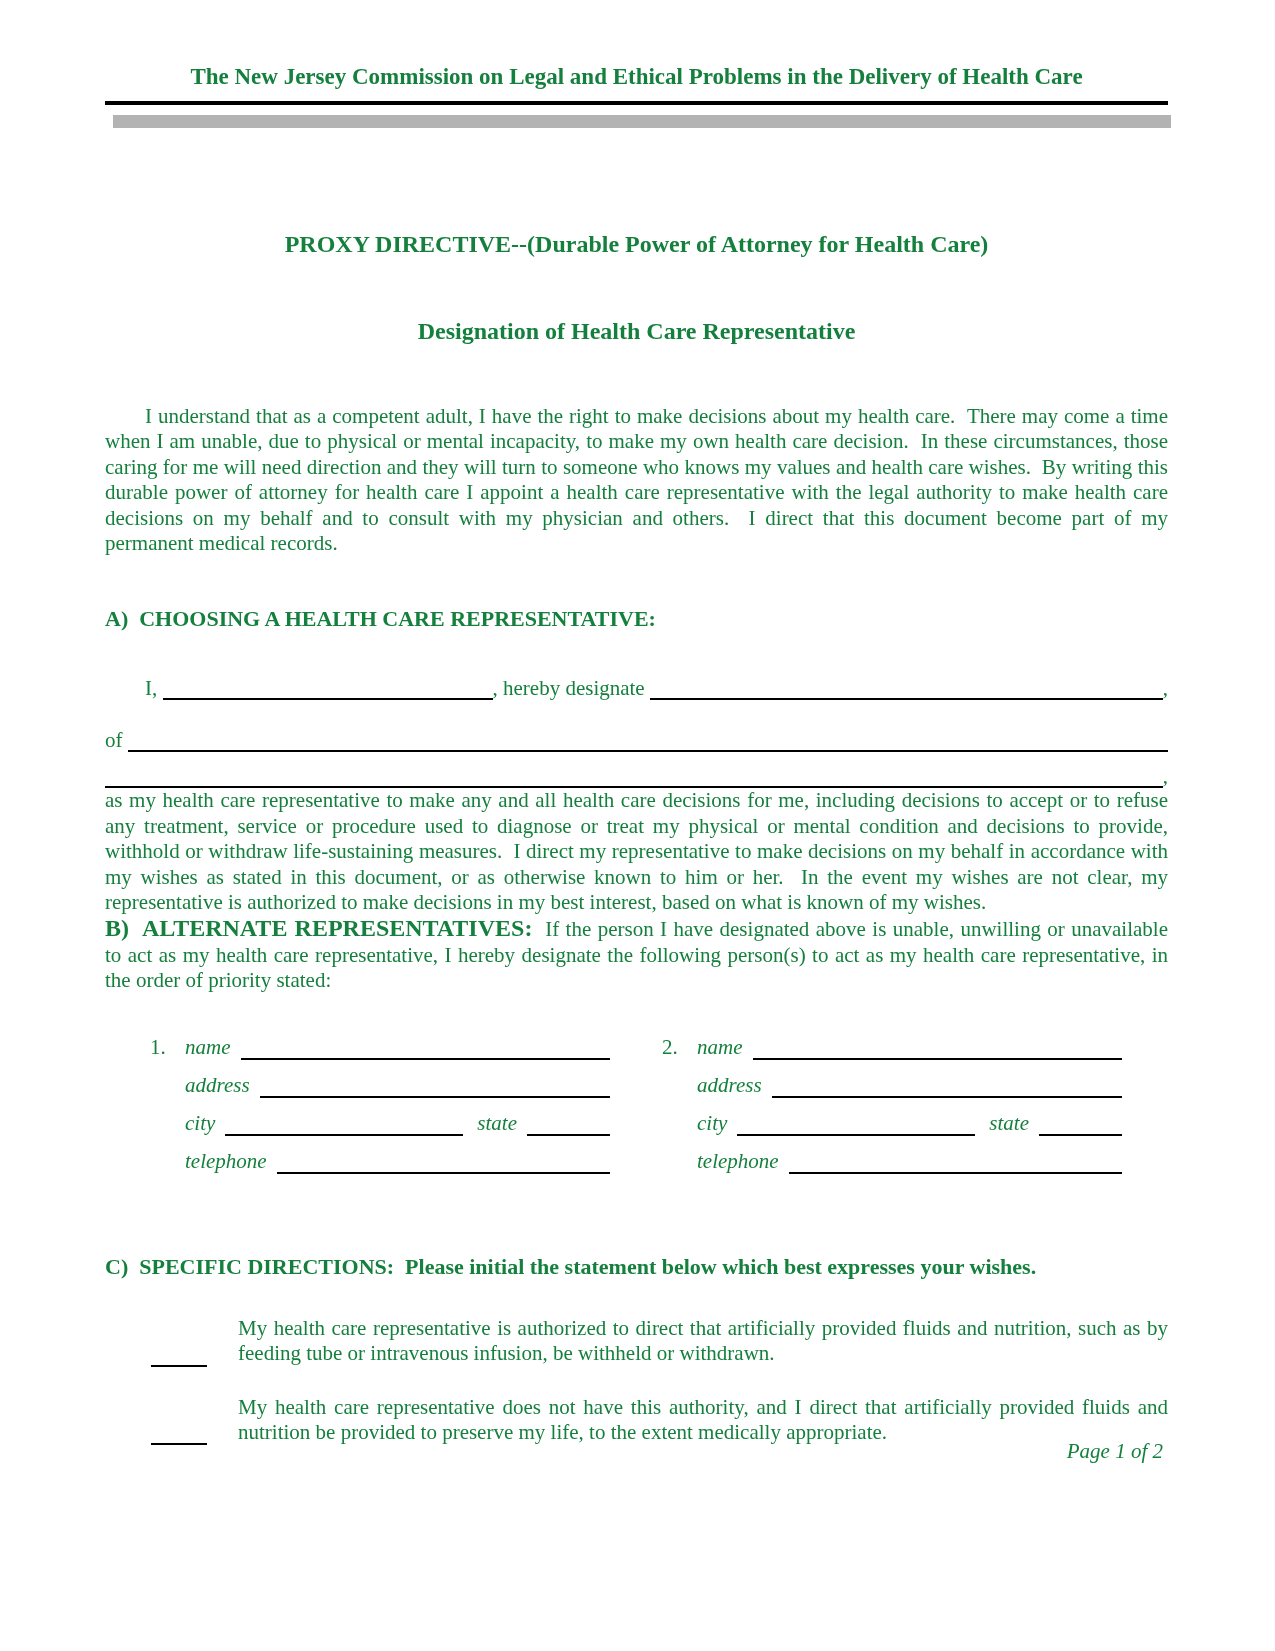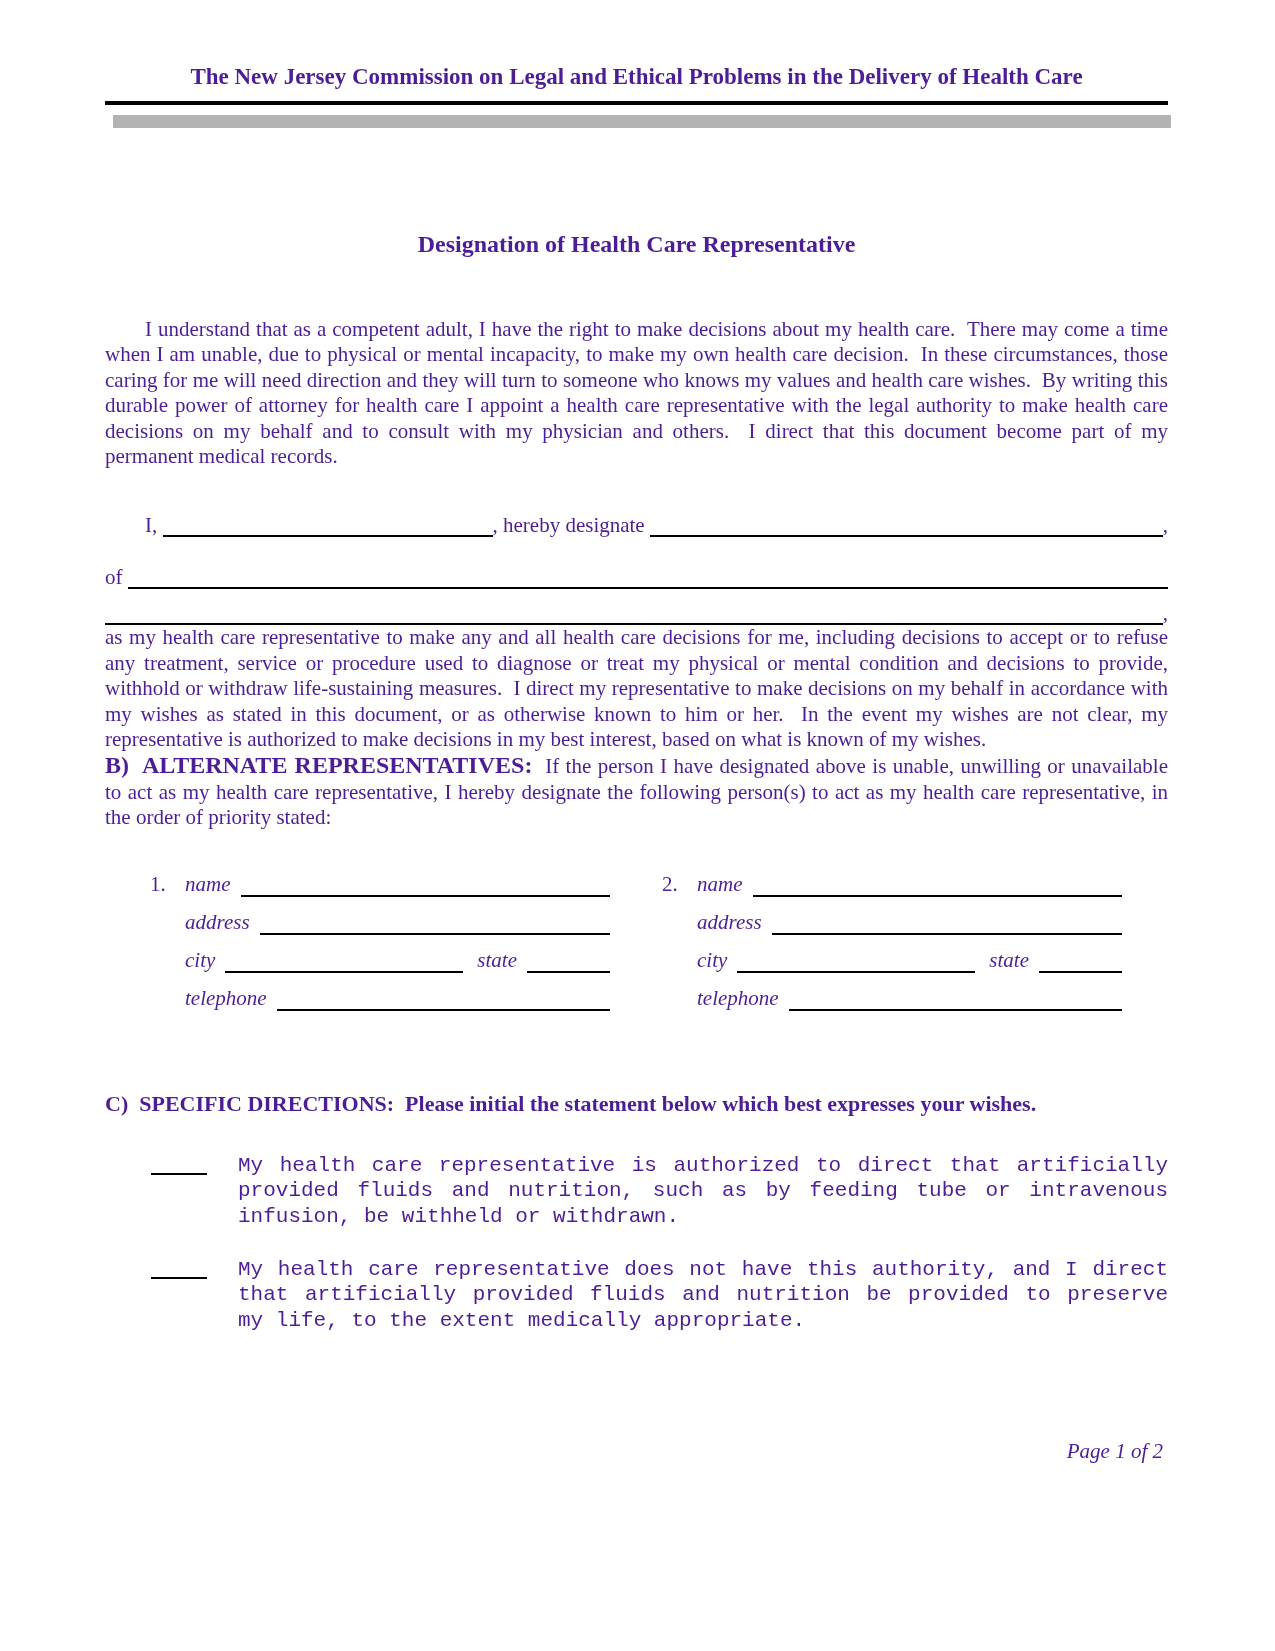--- a/index.html
+++ b/index.html
@@ -1,20 +1,20 @@
 <!DOCTYPE html>
 <html><head>
 <meta charset="utf-8">
 <style>
   html, body { margin:0; padding:0; background:#ffffff; }
   .page {
     position:relative;
     width:1275px; height:1536px;
     background:#ffffff;
-    color:#4c1d95;
+    color:#15803d;
     font-family:"Liberation Serif", serif;
     font-size:21px;
     box-sizing:border-box;
     padding:64px 107px 0 105px;
     overflow:hidden;
   }
   .header-title {
     text-align:center; font-weight:bold; font-size:23px; line-height:26px;
     white-space:pre-wrap;
   }
@@ -50,21 +50,21 @@
   .sec-b-para b { white-space:pre-wrap; }
   .alternates { display:flex; margin-top:28px; padding-left:45px; }
   .alt-col { width:460px; }
   .alt-col + .alt-col { margin-left:52px; }
   .alt-row { display:flex; align-items:flex-end; height:38px; }
   .alt-num { width:35px; flex:none; }
   .alt-label { font-style:italic; padding-right:10px; flex:none; }
   .state-label { padding-left:14px; }
   .state-blank { width:83px; flex:none; }
   .sec-c { margin-top:80px; }
-  .statement { display:flex; align-items:flex-start;font-family:Liberation Mono, monospace; }
+  .statement { display:flex; align-items:flex-end; }
   .stmt-1 { margin-top:36px; }
   .stmt-2 { margin-top:28px; }
   .initial-blank {
     flex:none; width:56px; height:20px; margin-left:46px; margin-right:31px;
     border-bottom:2px solid #000000;
   }
   .statement p.body { flex:1 1 auto; }
   .footer {
     position:absolute; right:112px; bottom:72px;
     font-style:italic; font-size:21px;
@@ -73,25 +73,27 @@
 </head>
 <body>
 
 <div class="page">
 
   <div class="header-title">The New Jersey Commission on Legal and Ethical Problems in the Delivery of Health Care</div>
   <div class="header-rule"></div>
   <div class="gray-bar" style="background: rgb(179, 179, 179);"></div>
 
   <div class="title-block">
+    <div>PROXY DIRECTIVE--(Durable Power of Attorney for Health Care)</div>
     <div>Designation of Health Care Representative</div>
   </div>
 
   <p class="body indent intro">I understand that as a competent adult, I have the right to make decisions about my health care.  There may come a time when I am unable, due to physical or mental incapacity, to make my own health care decision.  In these circumstances, those caring for me will need direction and they will turn to someone who knows my values and health care wishes.  By writing this durable power of attorney for health care I appoint a health care representative with the legal authority to make health care decisions on my behalf and to consult with my physician and others.  I direct that this document become part of my permanent medical records.</p>
 
+  <h3 class="sec-heading sec-a">A)  CHOOSING A HEALTH CARE REPRESENTATIVE:</h3>
 
   <div class="fill-row row-1">
     <span class="lead-indent">I, </span>
     <span class="blank w330"></span>
     <span>, hereby designate </span>
     <span class="blank grow"></span>
     <span>,</span>
   </div>
 
   <div class="fill-row row-2">

